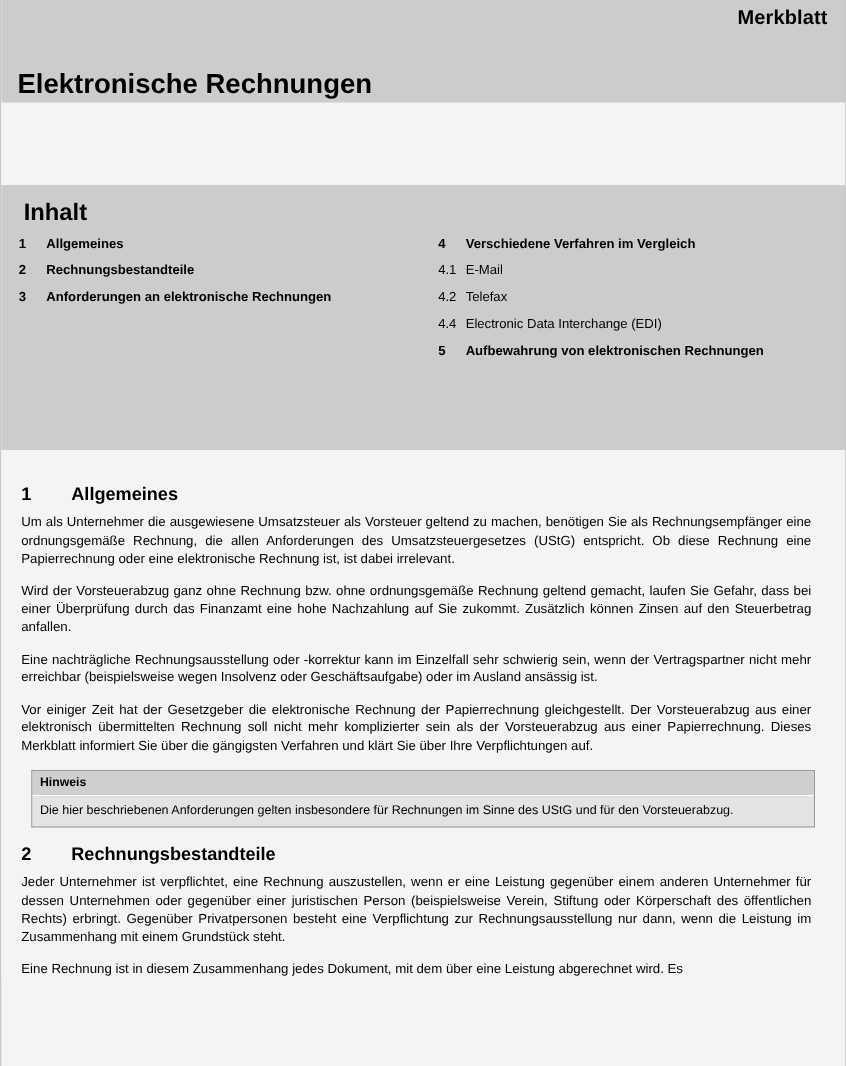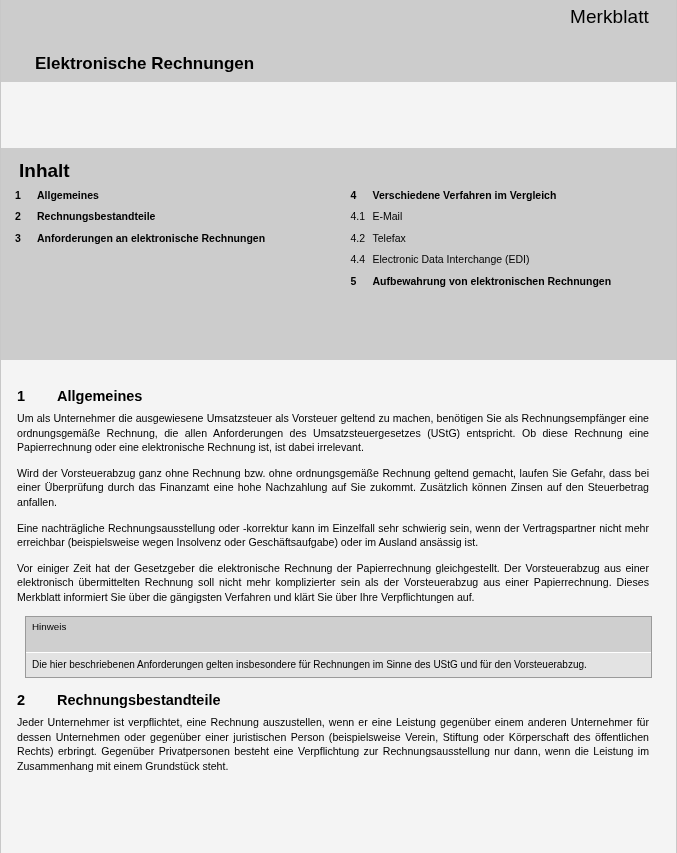--- a/index.html
+++ b/index.html
@@ -26,31 +26,31 @@
   
   .header-band {
     background: #cccccc;
     padding: 0;
     position: relative;
     height: 82px;
     box-sizing: border-box;
   }
   .doc-kind {
     position: absolute;
-    right: 27px;
+    right: 14px;
     top: 6px;
-    font-size: 19px;
-    font-weight: normal;
+    font-size: 16px;
+    font-weight: bold;
     letter-spacing: 0.1px;
   }
   .doc-title {
     position: absolute;
-    left: 34px;
+    left: 13px;
     top: 54px;
-    font-size: 17px;
+    font-size: 22px;
     font-weight: bold;
   }
 
   
   .header-gap {
     background: #f4f4f4;
     height: 66px;
   }
 
   
@@ -119,22 +119,22 @@
   
   .notice {
     margin: 4px 8px 14px 8px;
     background: #e3e3e3;
     border: 1px solid #9a9a9a;
     box-sizing: border-box;
   }
   .notice-title {
     background: #cfcfcf;
     font-size: 9.8px;
-    font-weight: normal;
-    padding: 4px 6px 20px 6px;
+    font-weight: bold;
+    padding: 4px 6px 4px 6px;
     border-bottom: 1px solid #ffffff;
   }
   .notice-body {
     padding: 0;
   }
   .notice-body p {
     font-size: 10px;
     line-height: 1.42;
     text-align: justify;
     margin: 0;
@@ -218,16 +218,17 @@
       <div class="notice-body">
         <p>Die hier beschriebenen Anforderungen gelten insbesondere für Rechnungen im Sinne des UStG und für den Vorsteuerabzug.</p>
       </div>
     </div>
 
     <div class="sec-head second">
       <span class="snum">2</span>
       <span>Rechnungsbestandteile</span>
     </div>
     <p class="para">Jeder Unternehmer ist verpflichtet, eine Rechnung auszustellen, wenn er eine Leistung gegenüber einem anderen Unternehmer für dessen Unternehmen oder gegenüber einer juristischen Person (beispielsweise Verein, Stiftung oder Körperschaft des öffentlichen Rechts) erbringt. Gegenüber Privatpersonen besteht eine Verpflichtung zur Rechnungsausstellung nur dann, wenn die Leistung im Zusammenhang mit einem Grundstück steht.</p>
+    <p class="para">Eine Rechnung ist in diesem Zusammenhang jedes Dokument, mit dem über eine Leistung abgerechnet wird. Es</p>
 
   </div>
 
 </div>
 
 </body></html>

